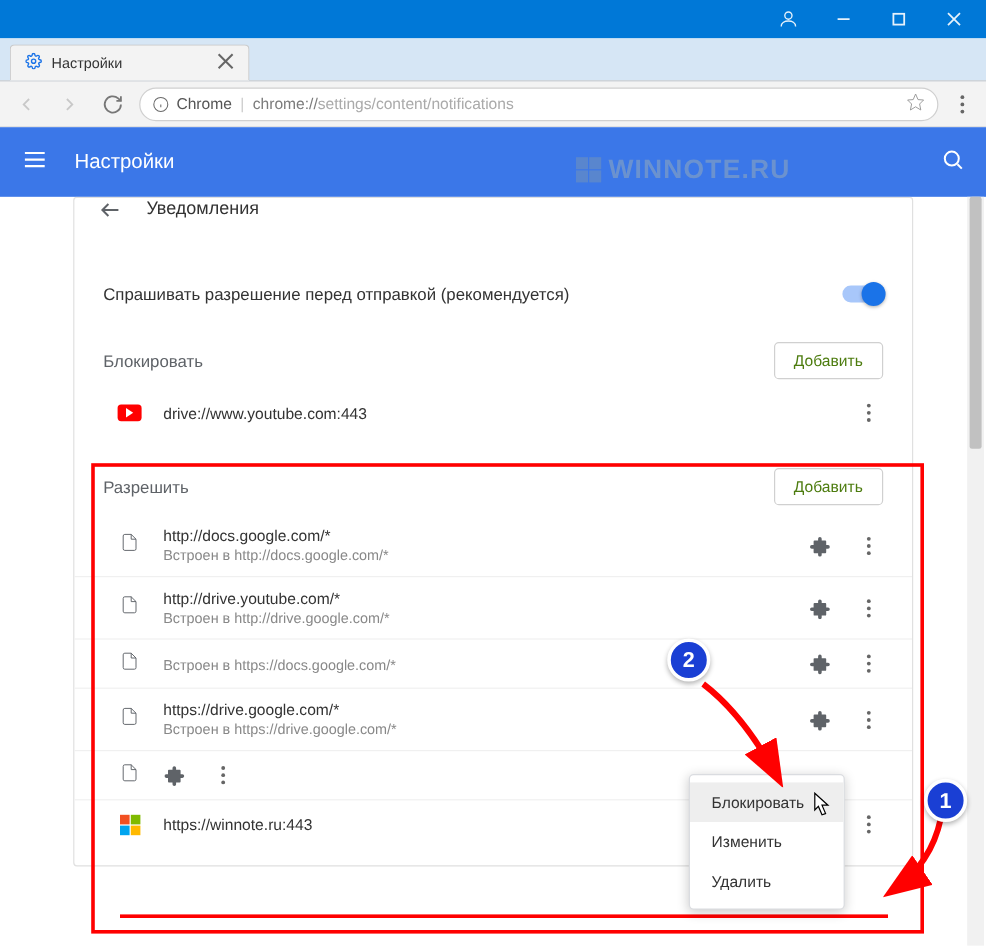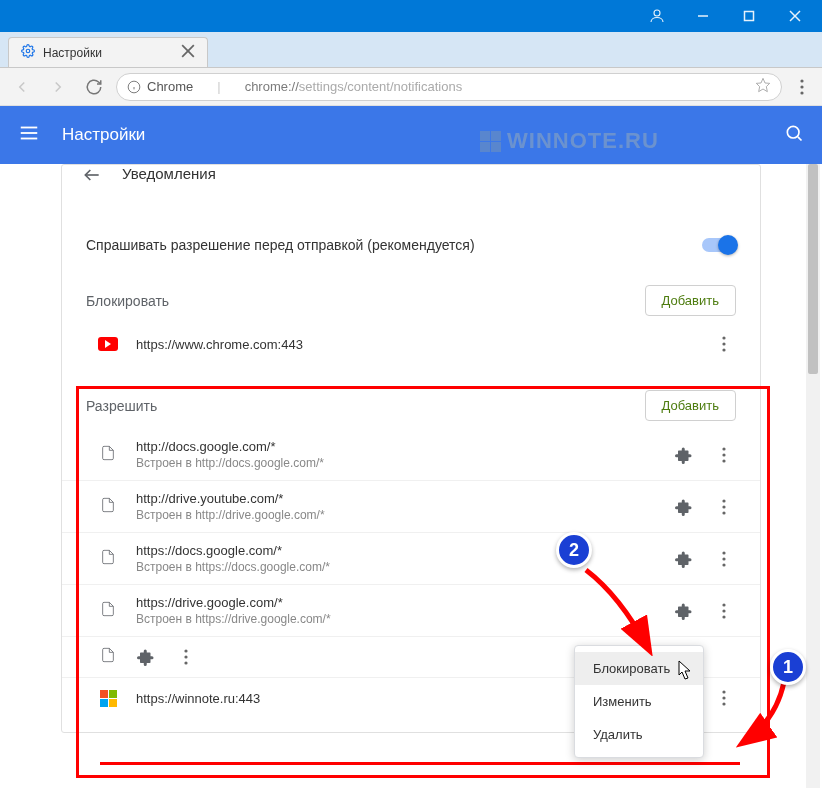--- a/index.html
+++ b/index.html
@@ -15,21 +15,21 @@
   .tabstrip { height: 36px; background: #d6e6f5; display: flex; align-items: flex-end; padding-left: 8px; border-bottom: 1px solid #c8c8c8; }
   .tab { height: 30px; background: #f3f3f3; display: flex; align-items: center; padding: 0 12px; border-radius: 4px 4px 0 0; min-width: 200px; font-size: 12px; color: #333; gap: 8px; border:1px solid #c8c8c8; border-bottom:none;}
   .tab svg { width: 14px; height: 14px; }
   .tab .tab-close { margin-left: auto; }
 
   
   .toolbar-row { height: 38px; display: flex; align-items: center; padding: 0 8px; gap: 8px; border-bottom: 1px solid #e0e0e0; background:#f3f3f3;}
   .nav-btn { width: 28px; height: 28px; display: flex; align-items: center; justify-content: center; border-radius: 50%; }
   .nav-btn svg { width: 18px; height: 18px; stroke: #777; stroke-width: 2; fill: none; }
   .nav-disabled svg { stroke: #c8c8c8; }
-  .omnibox { flex: 1; height: 28px; border: 1px solid #d0d0d0; border-radius: 14px; background: #fff; display: flex; align-items: center; padding: 0 10px; font-size: 13px; color: #333; gap: 24px; }
+  .omnibox { flex: 1; height: 28px; border: 1px solid #d0d0d0; border-radius: 14px; background: #fff; display: flex; align-items: center; padding: 0 10px; font-size: 13px; color: #333; gap: 7px; }
   .omnibox .secure { color: #555; display:flex; align-items:center; gap:6px;}
   .omnibox .secure svg { width: 14px; height: 14px; stroke: #6a6a6a; stroke-width: 1.5; fill: none; }
   .omnibox .url-scheme { color:#7b7b7b;}
   .omnibox .url-path { color:#aaa;}
   .omnibox .star { margin-left: auto; }
   .omnibox .star svg { width: 16px; height: 16px; stroke: #999; stroke-width: 1.2; fill: none; }
   .kebab { width:24px; display:flex; align-items:center; justify-content:center;}
   .kebab svg { width:4px; height:16px;}
 
   
@@ -243,21 +243,21 @@
       <div class="section-head">
         <h3>Блокировать</h3>
         <button class="add-btn">Добавить</button>
       </div>
       <div id="block-list">
           <div class="site-row">
             <span class="site-icon">
               <div class="yt-icon"></div>
             </span>
             <div class="site-text">
-              <div class="site-url">https://www.chrome.com:443</div>
+              <div class="site-url">drive://www.youtube.com:443</div>
             </div>
             <span class="row-menu">
               <svg viewBox="0 0 4 16">
                 <circle cx="2" cy="2" r="1.6" fill="#666"></circle>
                 <circle cx="2" cy="8" r="1.6" fill="#666"></circle>
                 <circle cx="2" cy="14" r="1.6" fill="#666"></circle>
               </svg>
             </span>
           </div>
         </div>
@@ -316,21 +316,20 @@
             </span>
           </div>
           <div class="site-row">
             <span class="site-icon">
               <span class="doc-icon"><svg viewBox="0 0 24 24">
                   <path d="M14 2H6a2 2 0 0 0-2 2v16a2 2 0 0 0 2 2h12a2 2 0 0 0 2-2V8z"></path>
                   <polyline points="14 2 14 8 20 8"></polyline>
                 </svg></span>
             </span>
             <div class="site-text">
-              <div class="site-url">https://docs.google.com/*</div>
               <div class="site-sub">Встроен в https://docs.google.com/*</div>
             </div>
             <span class="ext-icon">
               <svg viewBox="0 0 24 24">
                 <path d="M20 11h-2V7a1 1 0 0 0-1-1h-4V4a2 2 0 0 0-4 0v2H5a1 1 0 0 0-1 1v4H2a2 2 0 0 0 0 4h2v4a1 1 0 0 0 1 1h4v2a2 2 0 0 0 4 0v-2h4a1 1 0 0 0 1-1v-4h2a2 2 0 0 0 0-4z"></path>
               </svg>
             </span>
             <span class="row-menu">
               <svg viewBox="0 0 4 16">
                 <circle cx="2" cy="2" r="1.6" fill="#666"></circle>

